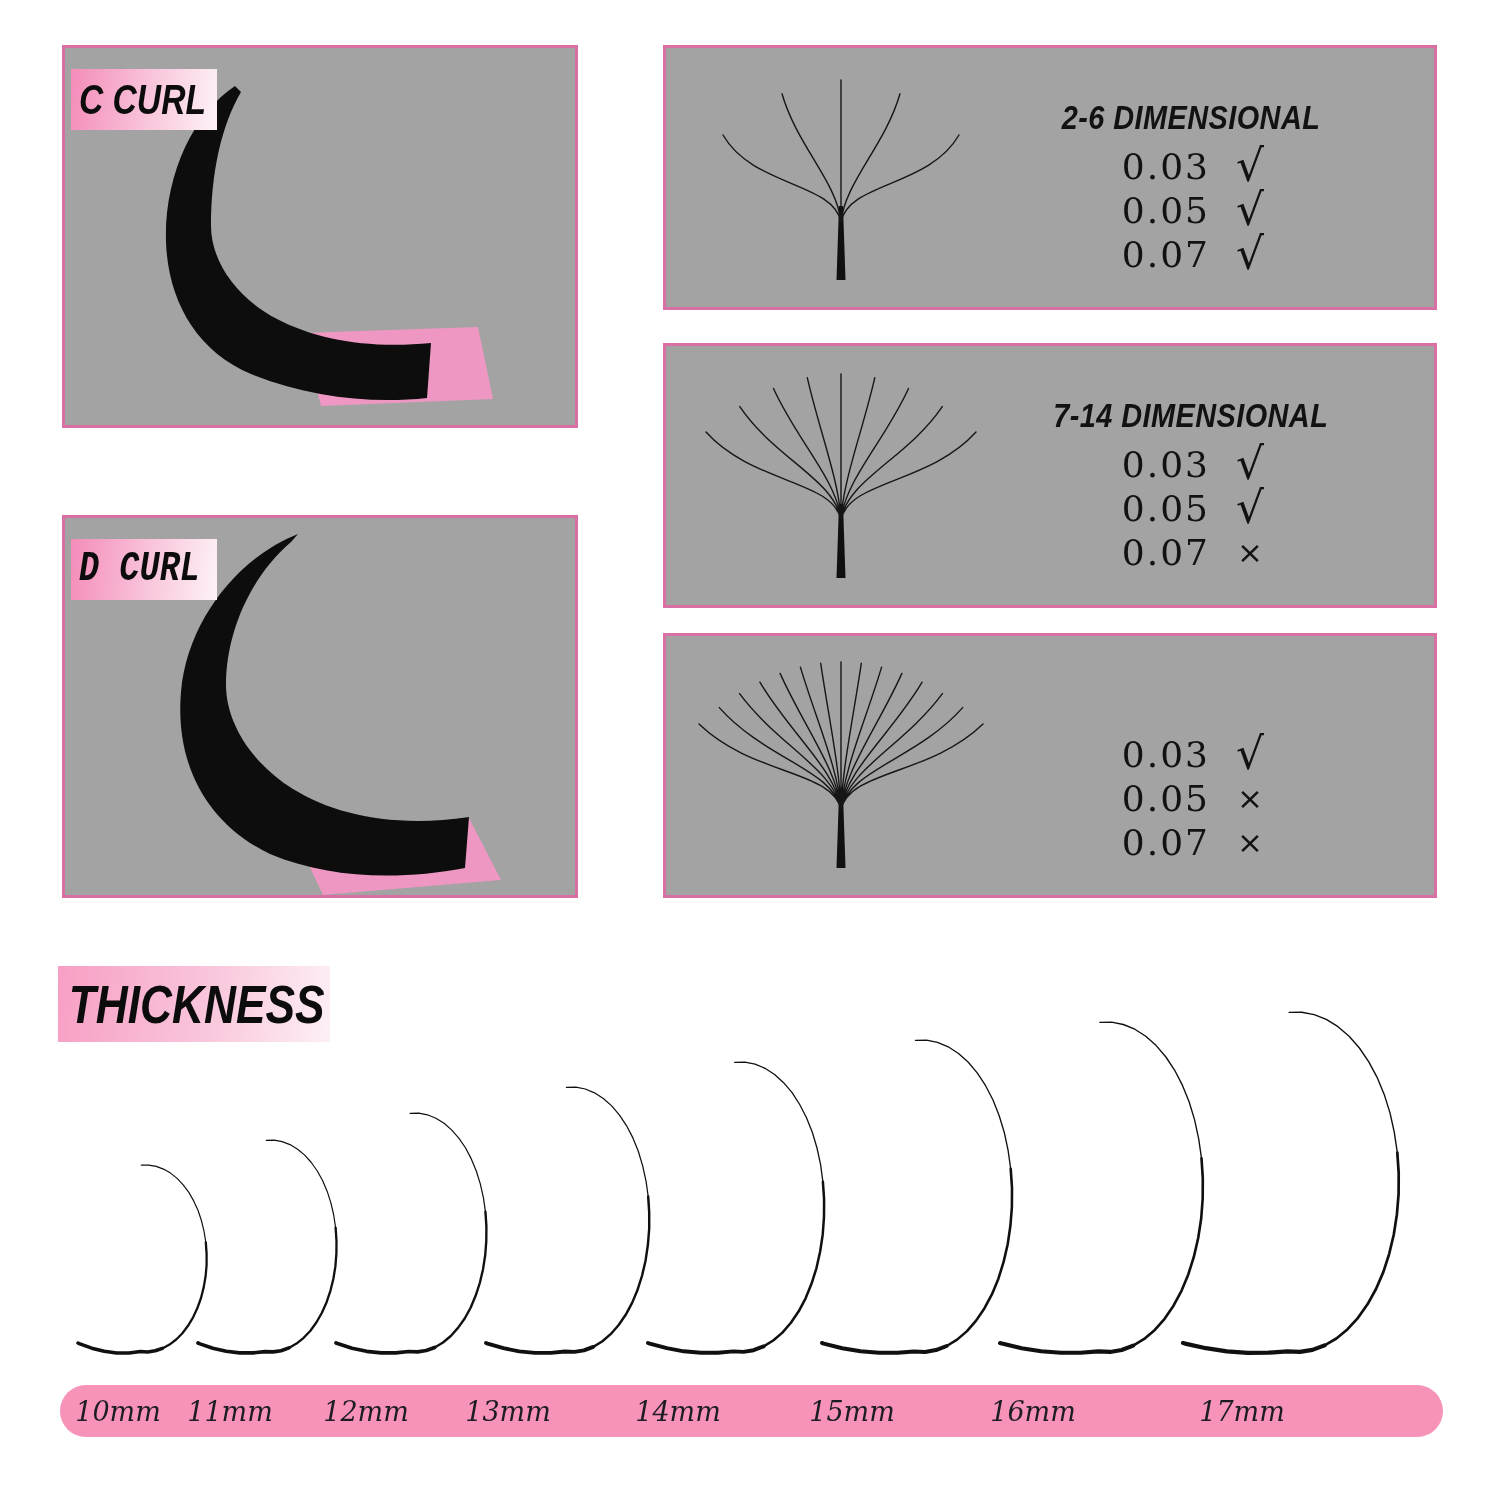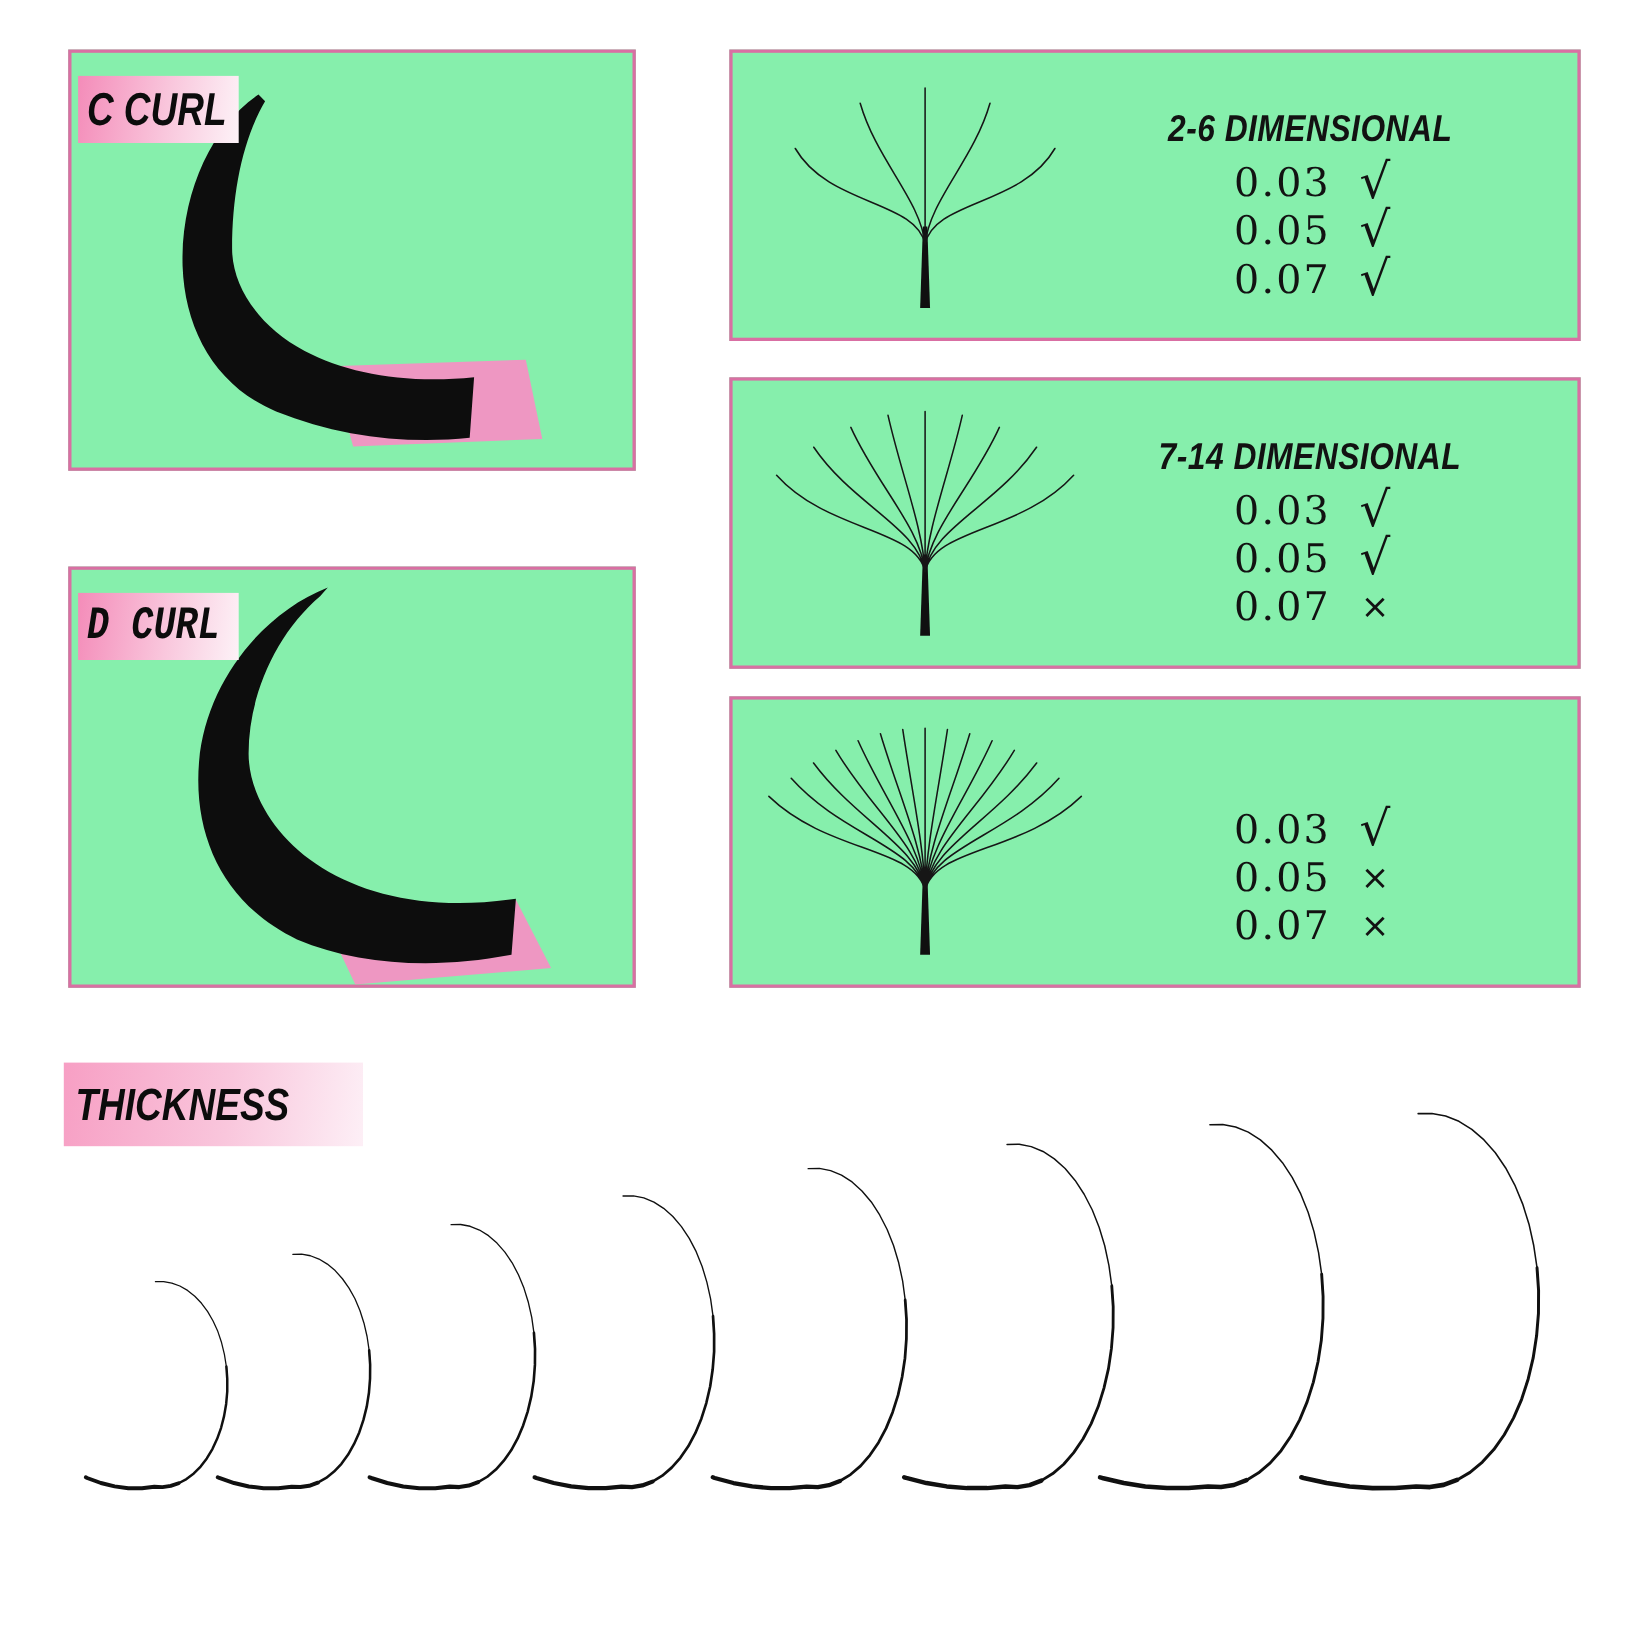--- a/index.html
+++ b/index.html
@@ -1,32 +1,32 @@
 <!DOCTYPE html>
 <html><head>
 <meta charset="utf-8">
 <style>
   html,body{margin:0;padding:0;background:#ffffff;}
   .stage{position:relative;width:1500px;height:1500px;background:#fff;overflow:hidden;
          font-family:"Liberation Sans",sans-serif;}
   
-  .card{position:absolute;border:3px solid #d96fa3;background:#86efac;box-sizing:border-box;}
+  .card{position:absolute;border:3px solid #d96fa3;background:#a3a3a3;box-sizing:border-box;}
   .curl-card{left:62px;width:516px;height:383px;}
   .curl-c{top:45px;}
   .curl-d{top:515px;font-family:Liberation Mono, monospace;}
   .dim-card{left:663px;width:774px;height:265px;}
   .dim-1{top:45px;}
   .dim-2{top:343px;}
   .dim-3{top:633px;}
   
   .grad-label{position:absolute;background:linear-gradient(98deg,#f48cb9 0%,#f9c6dc 55%,#fdf2f7 100%);
               color:#0c0c0c;font-style:italic;font-weight:bold;overflow:hidden;white-space:nowrap;}
   .curl-label{left:6px;top:21px;width:146px;height:61px;line-height:61px;font-size:42px;}
   .curl-label .sq{display:inline-block;transform:scaleX(0.8);transform-origin:0 50%;padding-left:10px;letter-spacing:0px;}
-  .thickness-label{left:58px;top:966px;width:272px;height:76px;line-height:76px;font-size:41px;
+  .thickness-label{left:58px;top:966px;width:272px;height:76px;line-height:76px;font-size:54px;
                    background:linear-gradient(98deg,#f79fc4 0%,#f9c6dc 55%,#fdeff6 100%);}
   .thickness-label .sq{display:inline-block;transform:scaleX(0.82);transform-origin:0 50%;padding-left:13px;}
   
   .curl-art{position:absolute;left:0;top:0;width:510px;height:377px;}
   
   .fan{position:absolute;left:30px;top:22px;width:290px;height:215px;}
   .dim-title{position:absolute;left:250px;top:50px;width:550px;text-align:center;
              font-weight:bold;font-size:34px;color:#121212;white-space:nowrap;font-style:italic;}
   .dim-title .sq{display:inline-block;transform:scaleX(0.85);transform-origin:50% 50%;letter-spacing:0.5px;}
   .dim-rows{position:absolute;left:344px;top:96px;width:280px;}
@@ -173,14 +173,24 @@
       <path d="M1010.7,168.9L1012.0,187.8L1011.9,206.9L1010.4,225.8L1007.7,244.2L1003.6,261.9L998.4,278.7L992.0,294.2L984.5,308.2L976.1,320.6L967.0,331.1L957.1,339.6L946.7,346.0L936.0,350.1" fill="none" stroke="#101010" stroke-width="2.57" stroke-linecap="round" stroke-linejoin="round"></path>
       <path d="M946.7,346.0L936.0,350.1L925.0,351.9L914.0,351.4L897.4,352.8L879.0,352.8L860.6,351.3L842.2,348.2L823.8,343.6L822.0,343.0" fill="none" stroke="#101010" stroke-width="4.01" stroke-linecap="round" stroke-linejoin="round"></path>
       <path d="M1099.9,22.4L1111.6,22.2L1123.3,24.5L1134.8,29.2L1145.8,36.3L1156.2,45.6L1165.9,57.0L1174.7,70.3L1182.5,85.4L1189.2,102.0L1194.6,119.9L1198.7,138.8L1201.5,158.3L1202.8,178.4" fill="none" stroke="#101010" stroke-width="1.36" stroke-linecap="round" stroke-linejoin="round"></path>
       <path d="M1201.5,158.3L1202.8,178.4L1202.7,198.5L1201.2,218.5L1198.2,238.0L1193.9,256.7L1188.3,274.4L1181.5,290.8L1173.5,305.7L1164.6,318.8L1154.8,329.9L1144.2,338.9L1133.2,345.6L1121.7,350.0" fill="none" stroke="#101010" stroke-width="2.63" stroke-linecap="round" stroke-linejoin="round"></path>
       <path d="M1133.2,345.6L1121.7,350.0L1110.0,351.9L1098.2,351.4L1080.5,352.8L1060.9,352.8L1041.2,351.3L1021.6,348.2L1002.0,343.6L1000.0,343.0" fill="none" stroke="#101010" stroke-width="4.10" stroke-linecap="round" stroke-linejoin="round"></path>
       <path d="M1289.2,12.4L1301.7,12.2L1314.2,14.6L1326.3,19.4L1338.0,26.7L1349.1,36.3L1359.4,48.0L1368.8,61.8L1377.1,77.3L1384.2,94.4L1390.0,112.9L1394.3,132.3L1397.3,152.5L1398.7,173.1" fill="none" stroke="#101010" stroke-width="1.40" stroke-linecap="round" stroke-linejoin="round"></path>
       <path d="M1397.3,152.5L1398.7,173.1L1398.6,193.9L1396.9,214.4L1393.8,234.5L1389.2,253.8L1383.3,272.1L1376.0,289.0L1367.5,304.3L1358.0,317.8L1347.6,329.2L1336.4,338.5L1324.6,345.4L1312.4,349.9" fill="none" stroke="#101010" stroke-width="2.70" stroke-linecap="round" stroke-linejoin="round"></path>
       <path d="M1324.6,345.4L1312.4,349.9L1299.9,351.9L1287.4,351.4L1268.6,352.7L1247.7,352.8L1226.9,351.3L1206.0,348.2L1185.1,343.6L1183.0,343.0" fill="none" stroke="#101010" stroke-width="4.20" stroke-linecap="round" stroke-linejoin="round"></path>
     </svg>
 
+  <div class="length-bar">
+    <span class="len-label" style="left: 58px;">10mm</span>
+    <span class="len-label" style="left: 170px;">11mm</span>
+    <span class="len-label" style="left: 306px;">12mm</span>
+    <span class="len-label" style="left: 448px;">13mm</span>
+    <span class="len-label" style="left: 618px;">14mm</span>
+    <span class="len-label" style="left: 792px;">15mm</span>
+    <span class="len-label" style="left: 973px;">16mm</span>
+    <span class="len-label" style="left: 1182px;">17mm</span>
+  </div>
 
 </div>
 
 </body></html>

